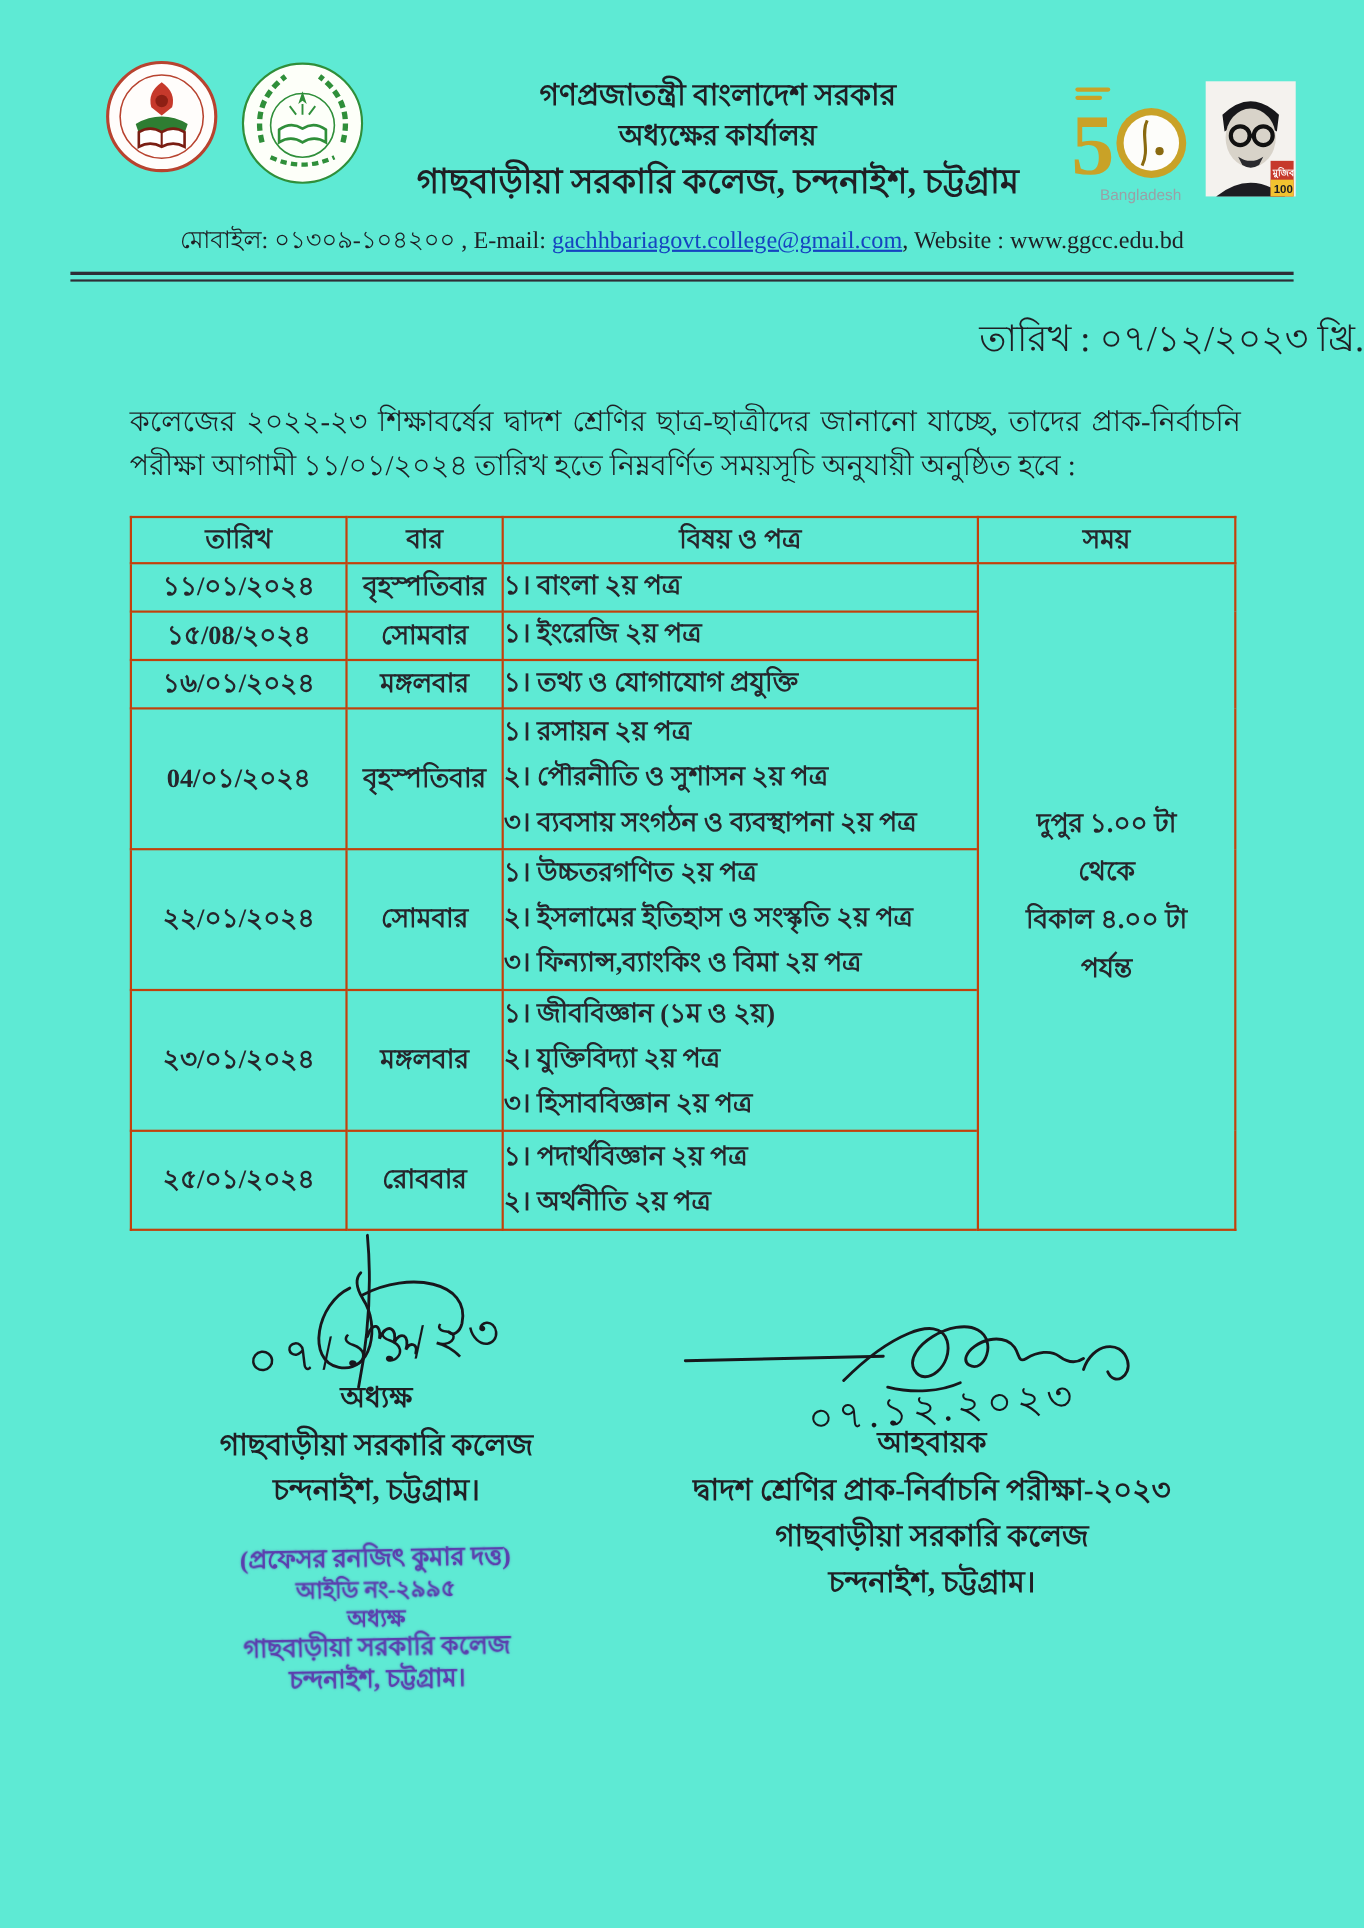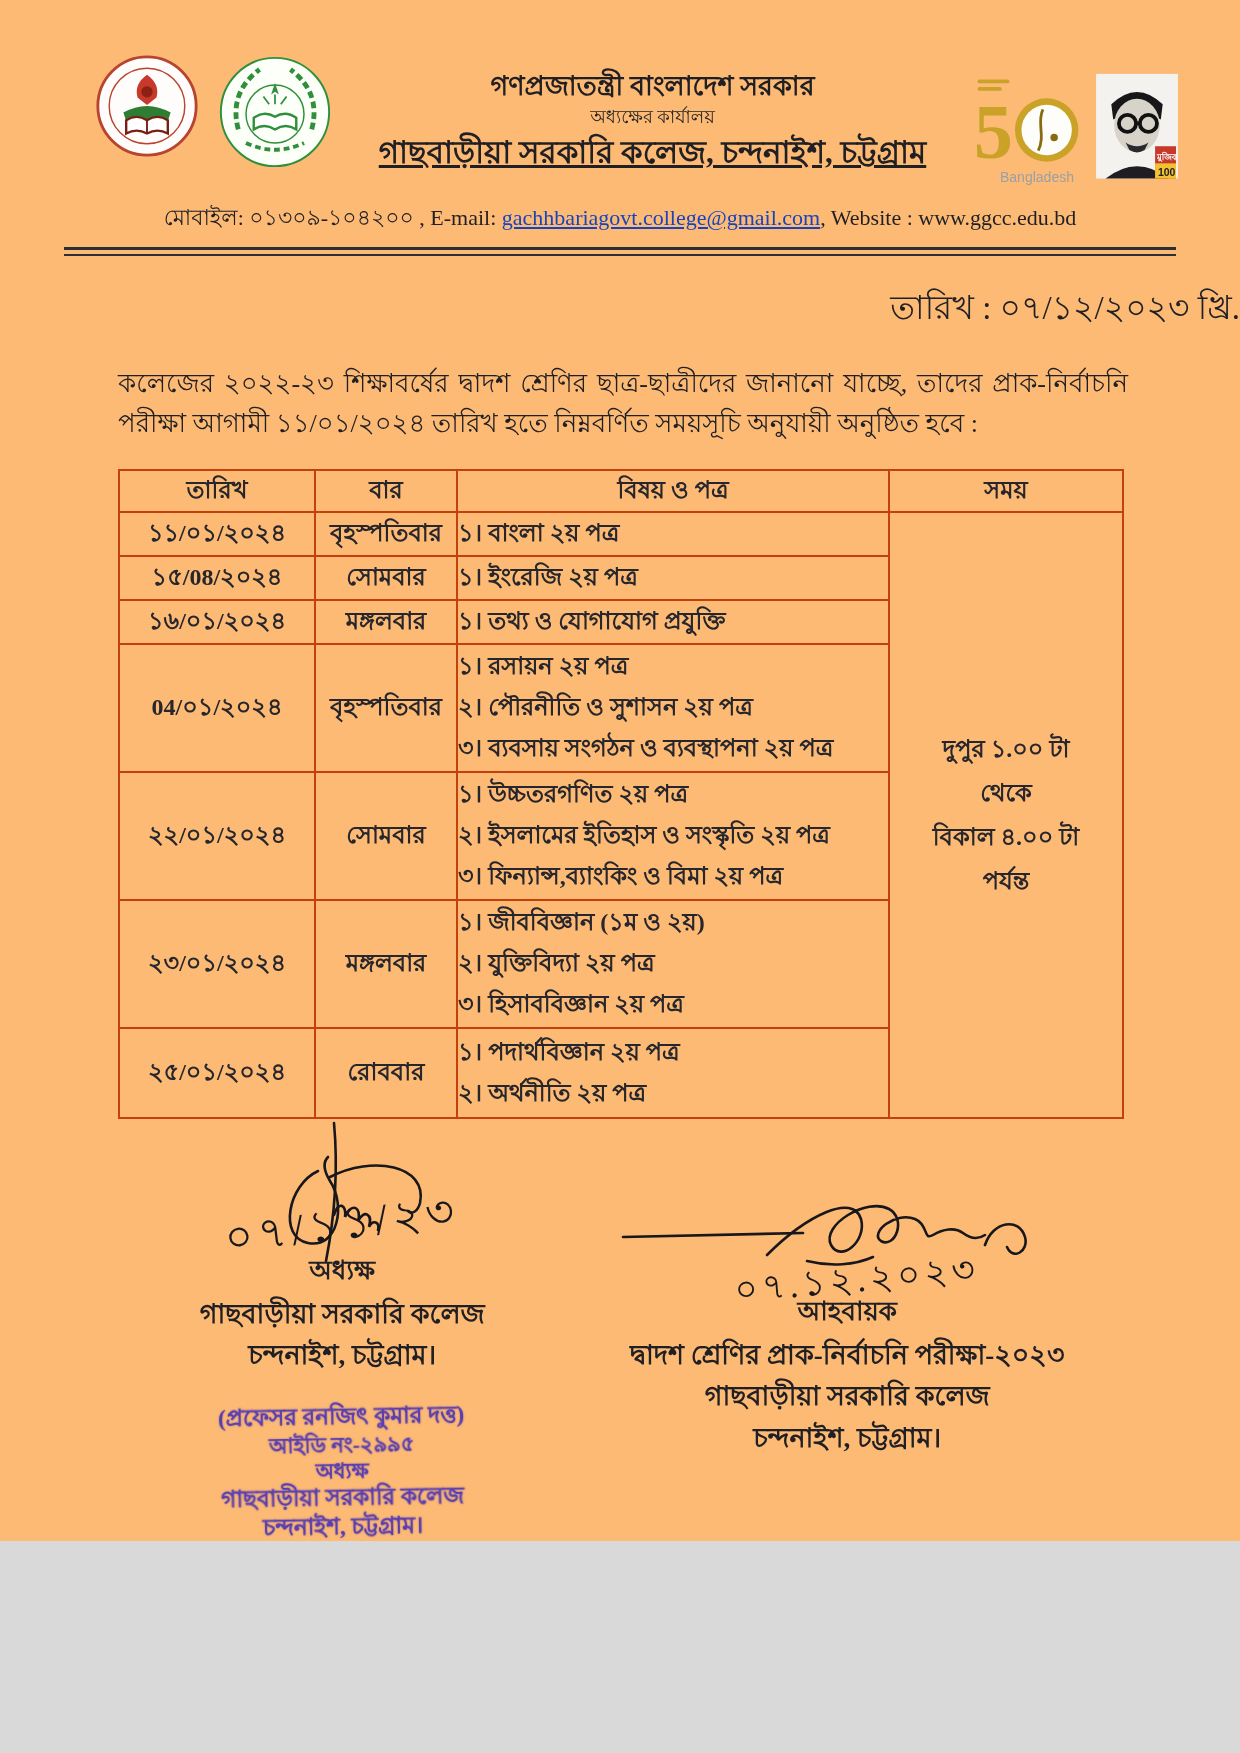--- a/index.html
+++ b/index.html
@@ -1,28 +1,28 @@
 <!DOCTYPE html>
 <html><head>
 <meta charset="utf-8">
 <style>
   html,body{margin:0;padding:0;background:#d9d9d9;}
   .page{
-    width:1240px;height:1541px;margin:0 auto;position:relative;overflow:hidden;
-    background:#fdba74;color:#1f1f24;box-sizing:border-box;padding-top:54px;
+    width:1240px;height:1753px;margin:0 auto;position:relative;overflow:hidden;
+    background:#5eead4;color:#1f1f24;box-sizing:border-box;padding-top:54px;
     font-family:"Liberation Serif","DejaVu Serif",serif;
   }
   
   .header-top{display:flex;align-items:flex-start;justify-content:space-between;padding:0 60px 0 95px;}
   .logo-left{display:flex;gap:18px;align-items:flex-start;}
   .logo-right{display:flex;gap:10px;align-items:flex-start;padding-top:18px;}
   .header-center{flex:1;text-align:center;padding-top:14px;}
   .gov-line{font-size:27px;font-weight:bold;line-height:1.35;}
-  .office-line{font-size:18px;font-weight:normal;line-height:1.5;}
-  .college-line{font-size:31px;font-weight:bold;line-height:1.4;text-decoration:underline;}
+  .office-line{font-size:26px;font-weight:bold;line-height:1.5;}
+  .college-line{font-size:31px;font-weight:bold;line-height:1.4;}
   .contact-line{text-align:center;font-size:22px;font-weight:normal;margin-top:10px;white-space:nowrap;}
   .contact-line .email{color:#1544c0;text-decoration:underline;cursor:pointer;font-family:"Liberation Serif",serif;}
   .eiin-line{text-align:center;font-size:23px;font-weight:bold;margin-top:4px;font-family:"Liberation Serif",serif;}
   .rule{margin:10px 64px 0 64px;height:4px;border-top:3px solid #2e2e36;border-bottom:2px solid #2e2e36;}
   
   .date-line{ text-align:right; font-size:33px; margin-top:26px;}
   
   .doc-title{ text-align:center; font-size:31px; font-weight:bold; margin-top:52px; }
   .doc-title span{border-bottom:3px solid #23232a;padding-bottom:4px;}
   

